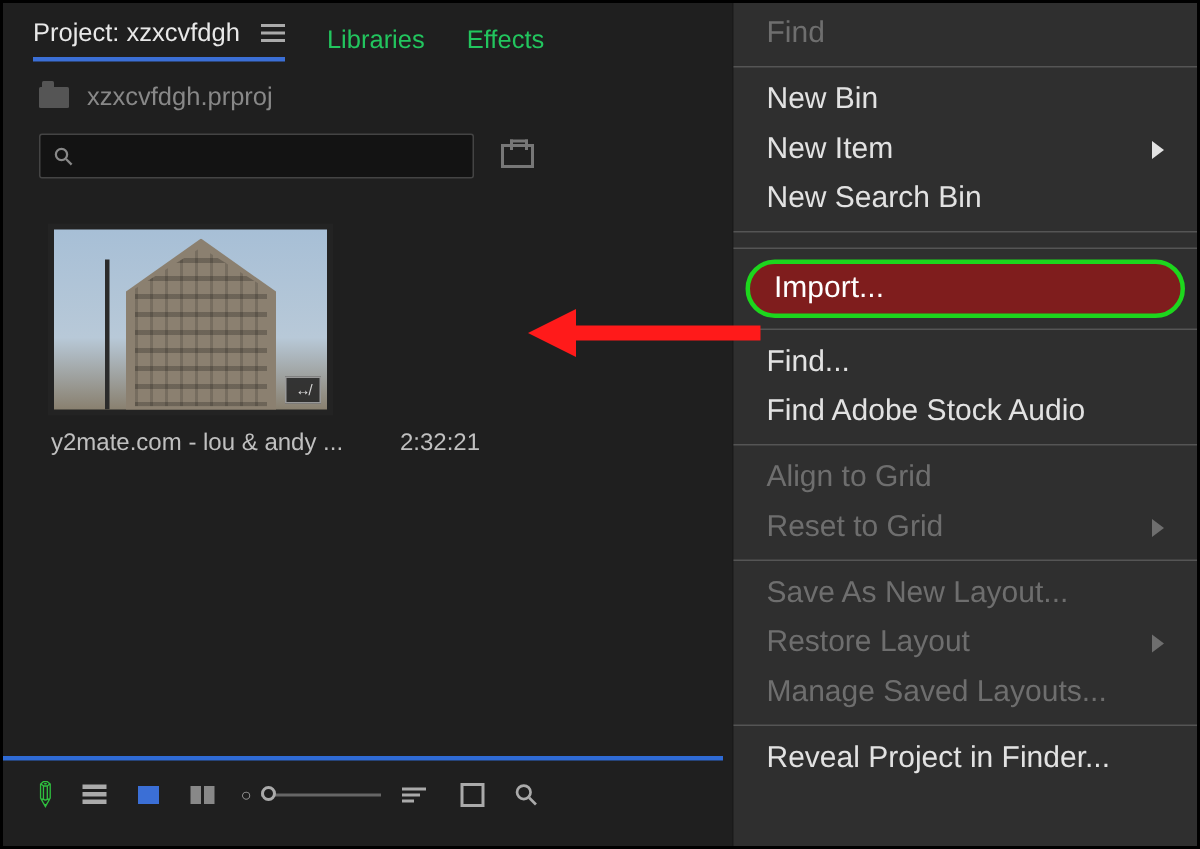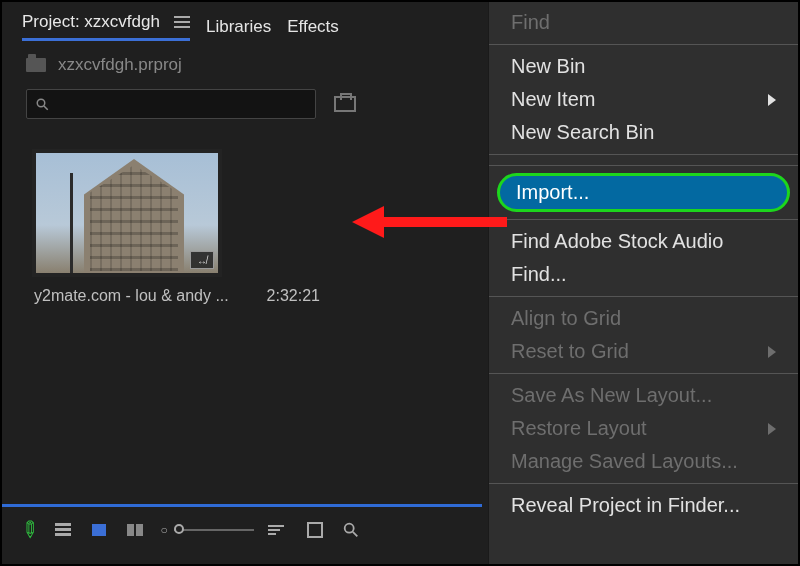--- a/index.html
+++ b/index.html
@@ -10,41 +10,41 @@
     color: #c8c8c8;
     font-size: 18px;
     position: relative;
     border: 2px solid #000;
   }
 
   
   .tabs {
     display: flex;
     align-items: center;
-    gap: 16px;
+    gap: 28px;
     padding: 10px 20px 8px 20px;
   }
   .tab-project {
     color: #e8e8e8;
     font-size: 17px;
     border-bottom: 3px solid #3b6fd6;
     padding-bottom: 6px;
     display: flex;
     align-items: center;
     gap: 14px;
   }
   .hamburger {
     display: inline-flex;
     flex-direction: column;
     gap: 3px;
   }
   .hamburger span {
     width: 16px; height: 2px; background: #aaa;
   }
-  .tab-other { color: #e5e5e5; font-size: 17px; text-align: center; }
+  .tab-other { color: #22c55e; font-size: 17px; text-align: center; }
 
   .breadcrumb {
     display: flex; align-items: center; gap: 12px;
     padding: 6px 24px;
     color: #888;
     font-size: 17px;
   }
   .bin-icon {
     width: 20px; height: 14px; background: #555;
     border-radius: 1px; position: relative;
@@ -168,21 +168,21 @@
     display:flex; justify-content:space-between; align-items:center;
     cursor:default;
   }
   .menu-item.disabled { color:#6e6e6e; }
   .menu-sep { height:1px; background:#555; margin:5px 0; }
   .menu-item .arrow {
     width:0; height:0; border-top:6px solid transparent;
     border-bottom:6px solid transparent; border-left:8px solid currentColor;
   }
   .menu-item.highlight {
-    background:#0369a1;
+    background:#7f1d1d;
     color:#fff;
     border:3px solid #1dd61d;
     border-radius:22px;
     margin:2px 8px;
     padding:5px 16px;
   }
 
   
   .annot-arrow {
     position:absolute; left:350px; top:200px;
@@ -286,24 +286,24 @@
   <div class="menu-item">
       <span>New Search Bin</span>
     </div>
   <div class="menu-sep"></div>
   <div class="menu-sep"></div>
   <div class="menu-item highlight">
       <span>Import...</span>
     </div>
   <div class="menu-sep"></div>
   <div class="menu-item">
+      <span>Find...</span>
+    </div>
+  <div class="menu-item">
       <span>Find Adobe Stock Audio</span>
-    </div>
-  <div class="menu-item">
-      <span>Find...</span>
     </div>
   <div class="menu-sep"></div>
   <div class="menu-item disabled">
       <span>Align to Grid</span>
     </div>
   <div class="menu-item disabled">
       <span>Reset to Grid</span>
       <span class="arrow"></span>
     </div>
   <div class="menu-sep"></div>

